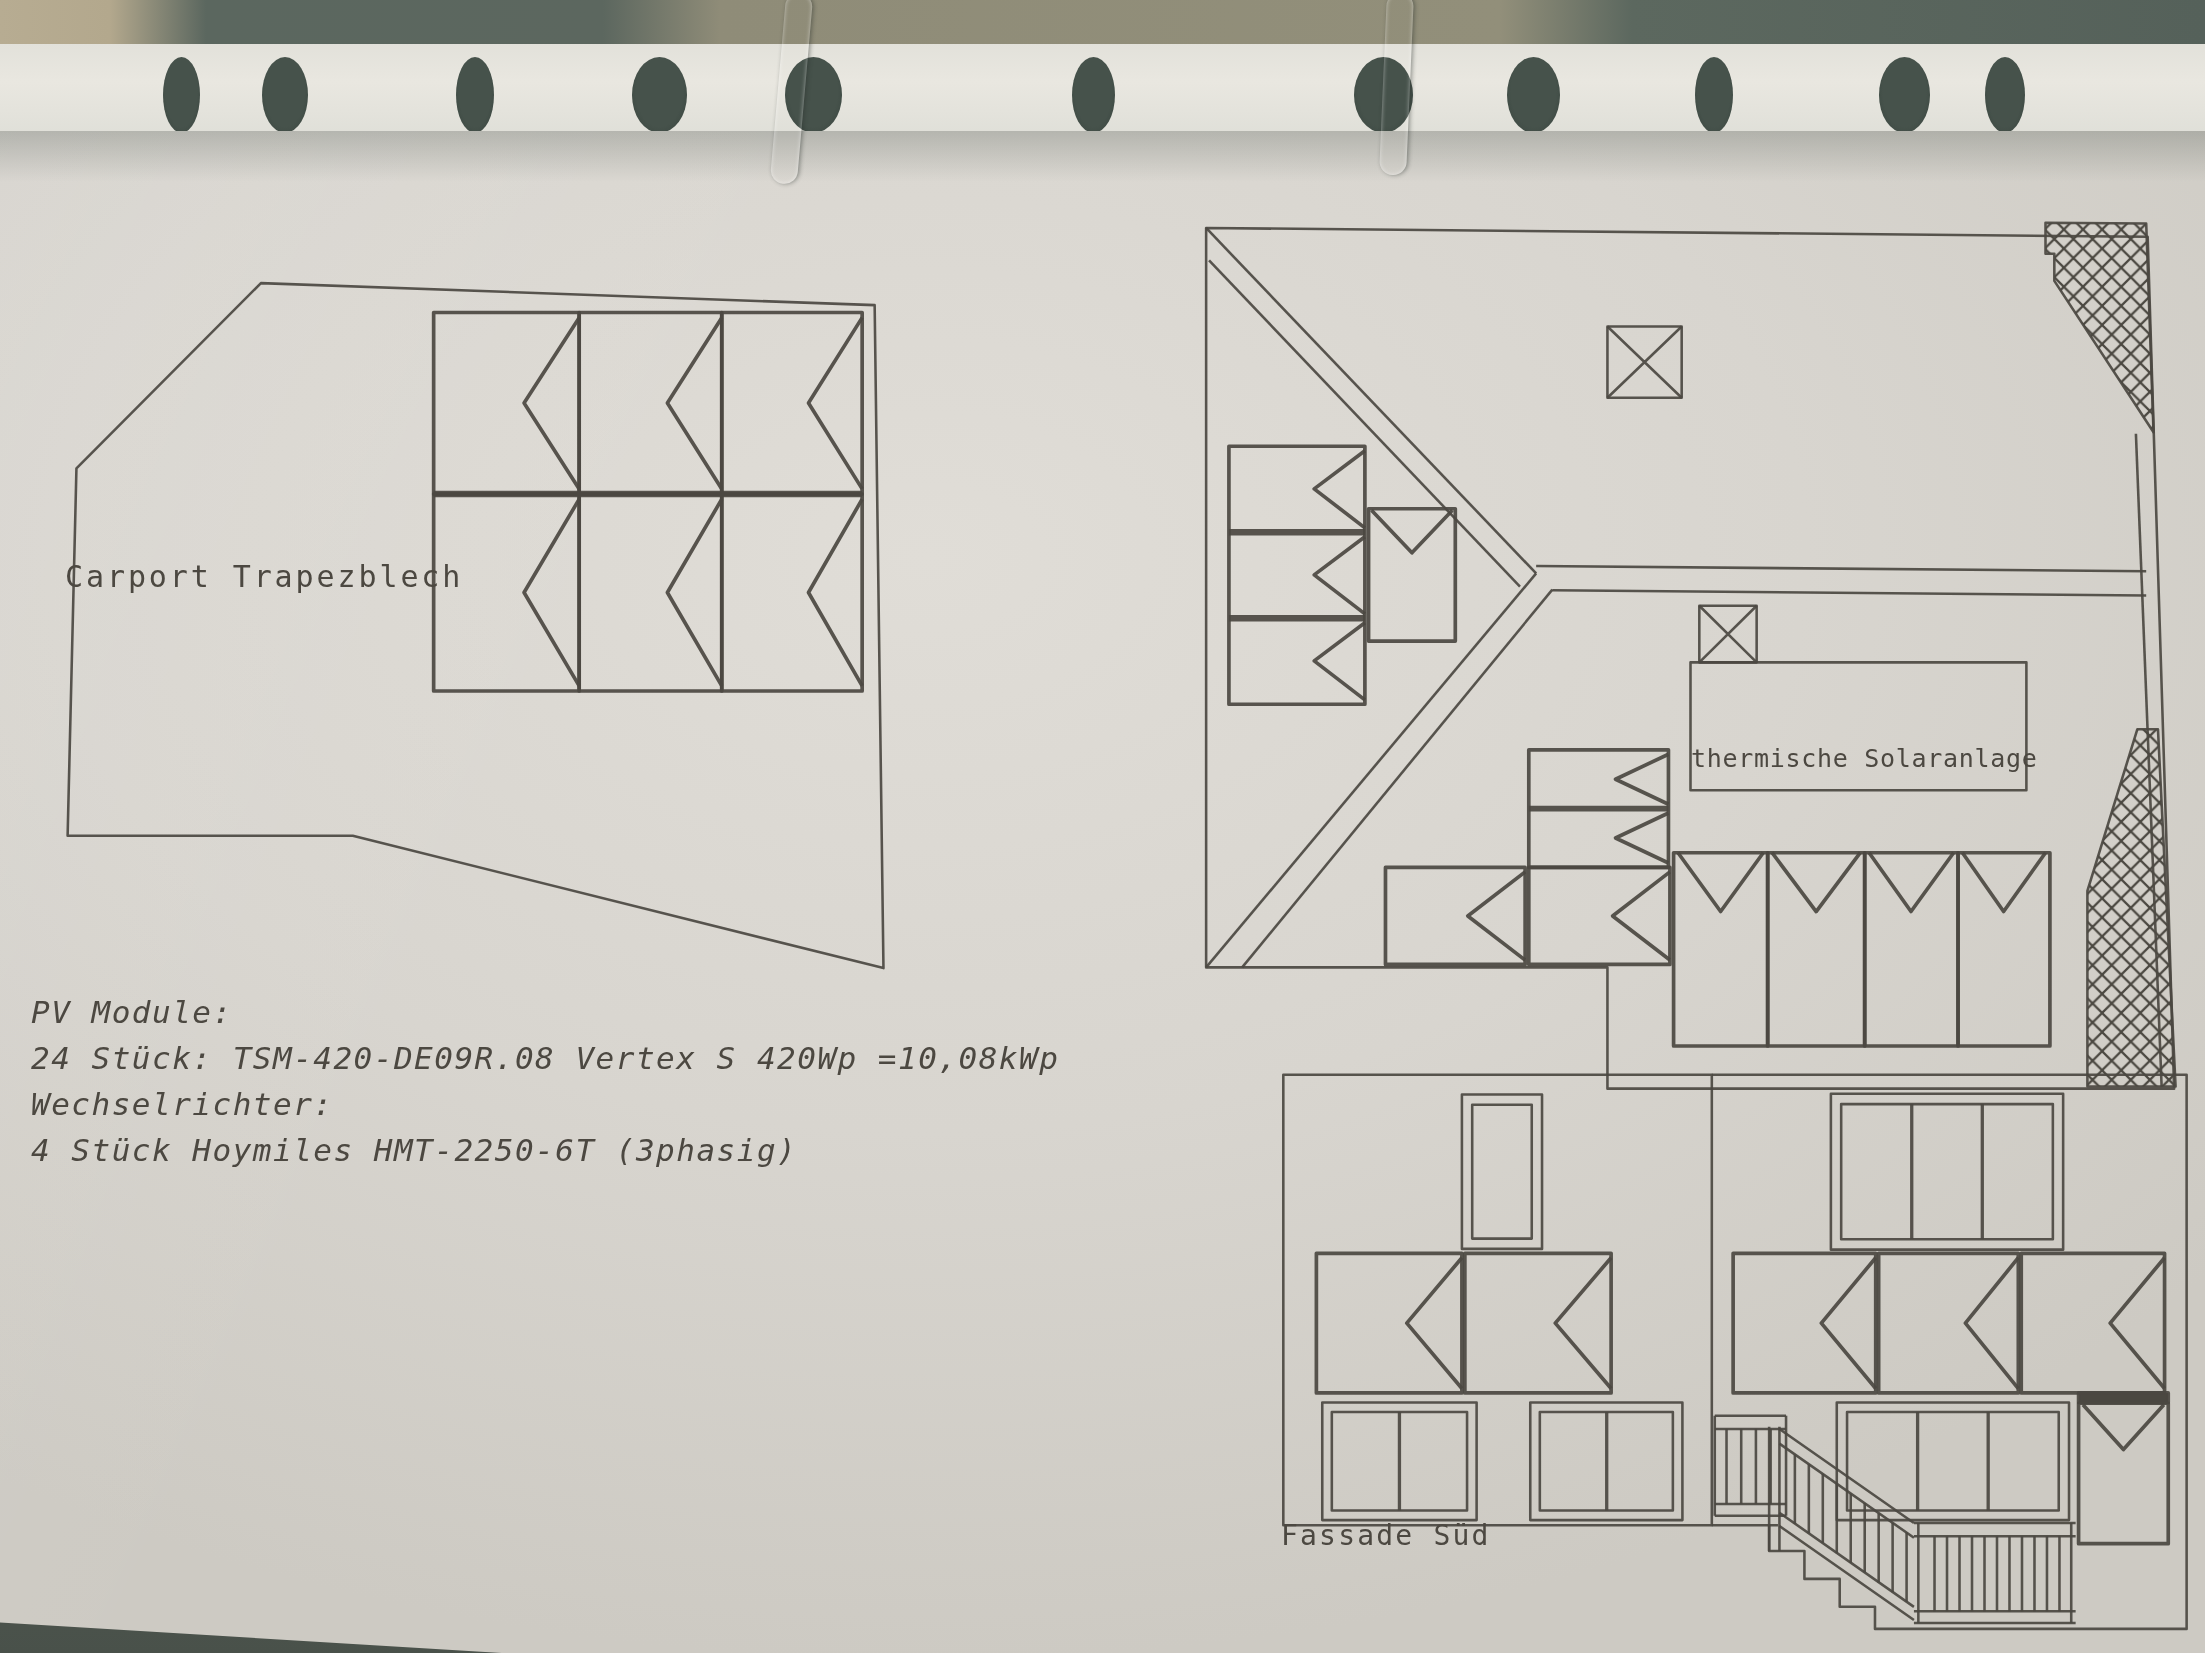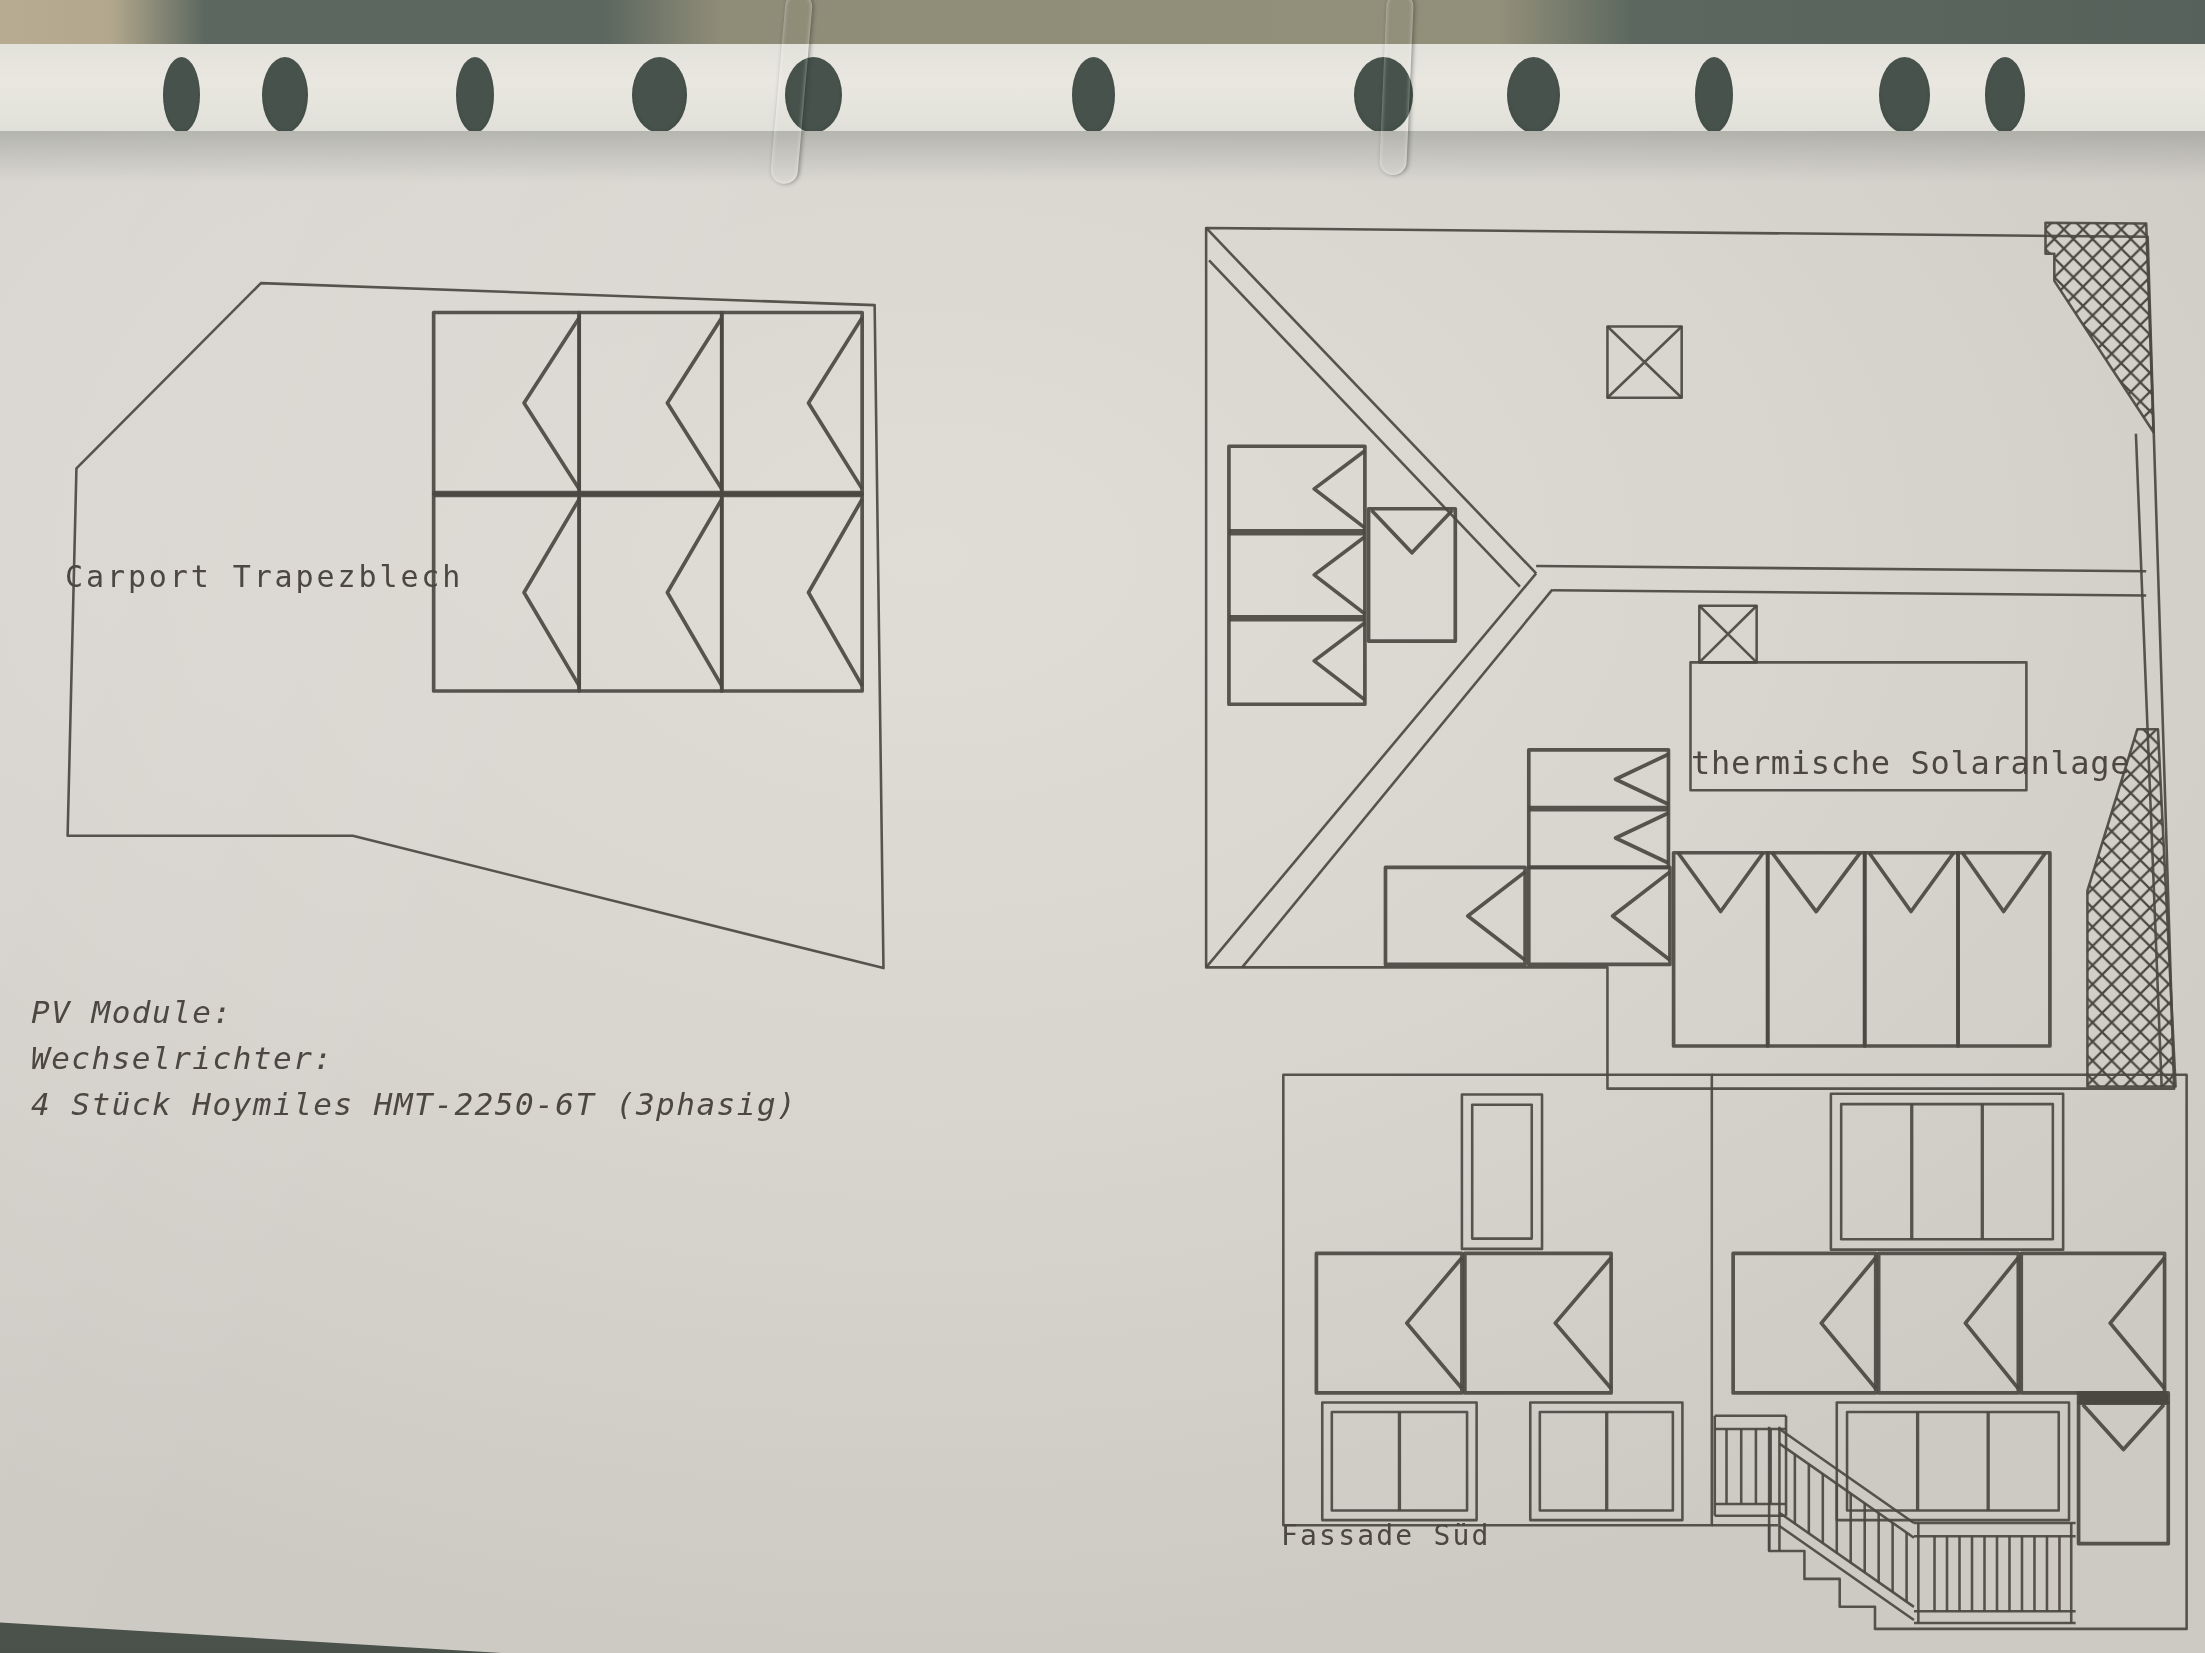--- a/index.html
+++ b/index.html
@@ -45,21 +45,21 @@
   .ring-1{left:778px;top:-7.4px;height:191px;transform:rotate(5deg);}
   .ring-2{left:1383px;top:-7.4px;height:182px;transform:rotate(2.5deg);}
   
   svg.draw{position:absolute;left:0;top:0;}
   
   .lbl{
     position:absolute;color:#4c4841;white-space:pre;
     font-family:"DejaVu Sans Mono", monospace;
   }
   .lbl-carport{left:65px;top:559px;font-size:30px;letter-spacing:2.9px;}
-  .lbl-thermal{left:1691px;top:744px;width:336px;text-align:right;font-size:32px;letter-spacing:0.7px;}
+  .lbl-thermal{left:1691px;top:744px;width:336px;text-align:right;font-size:25px;letter-spacing:0.7px;}
   .lbl-fassade{left:1281px;top:1519px;font-size:28px;letter-spacing:2.2px;}
   .spec{position:absolute;left:31px;top:989px;font-size:31px;line-height:46px;letter-spacing:1.5px;color:#4c4841;font-style:italic;}
   .spec div{white-space:pre;}
   
   .corner-wedge{
     position:absolute;left:0;top:0;width:2205px;height:1654px;pointer-events:none;
     clip-path:polygon(0 98.1%, 23.5% 100%, 0 100%);
     background:linear-gradient(to bottom,#8b8d83,#49514a);
   }
 </style>
@@ -279,19 +279,20 @@
   </svg>
 
   <div class="lbl lbl-carport">Carport Trapezblech</div>
 
   <div class="lbl lbl-thermal">thermische Solaranlage</div>
 
   <div class="lbl lbl-fassade">Fassade Süd</div>
 
   <div class="spec">
     <div>PV Module:</div>
+    <div>24 Stück: TSM-420-DE09R.08 Vertex S 420Wp =10,08kWp</div>
     <div>Wechselrichter:</div>
     <div>4 Stück Hoymiles HMT-2250-6T (3phasig)</div>
   </div>
 
   <div class="corner-wedge"></div>
 </div>
 
 
 </body></html>

